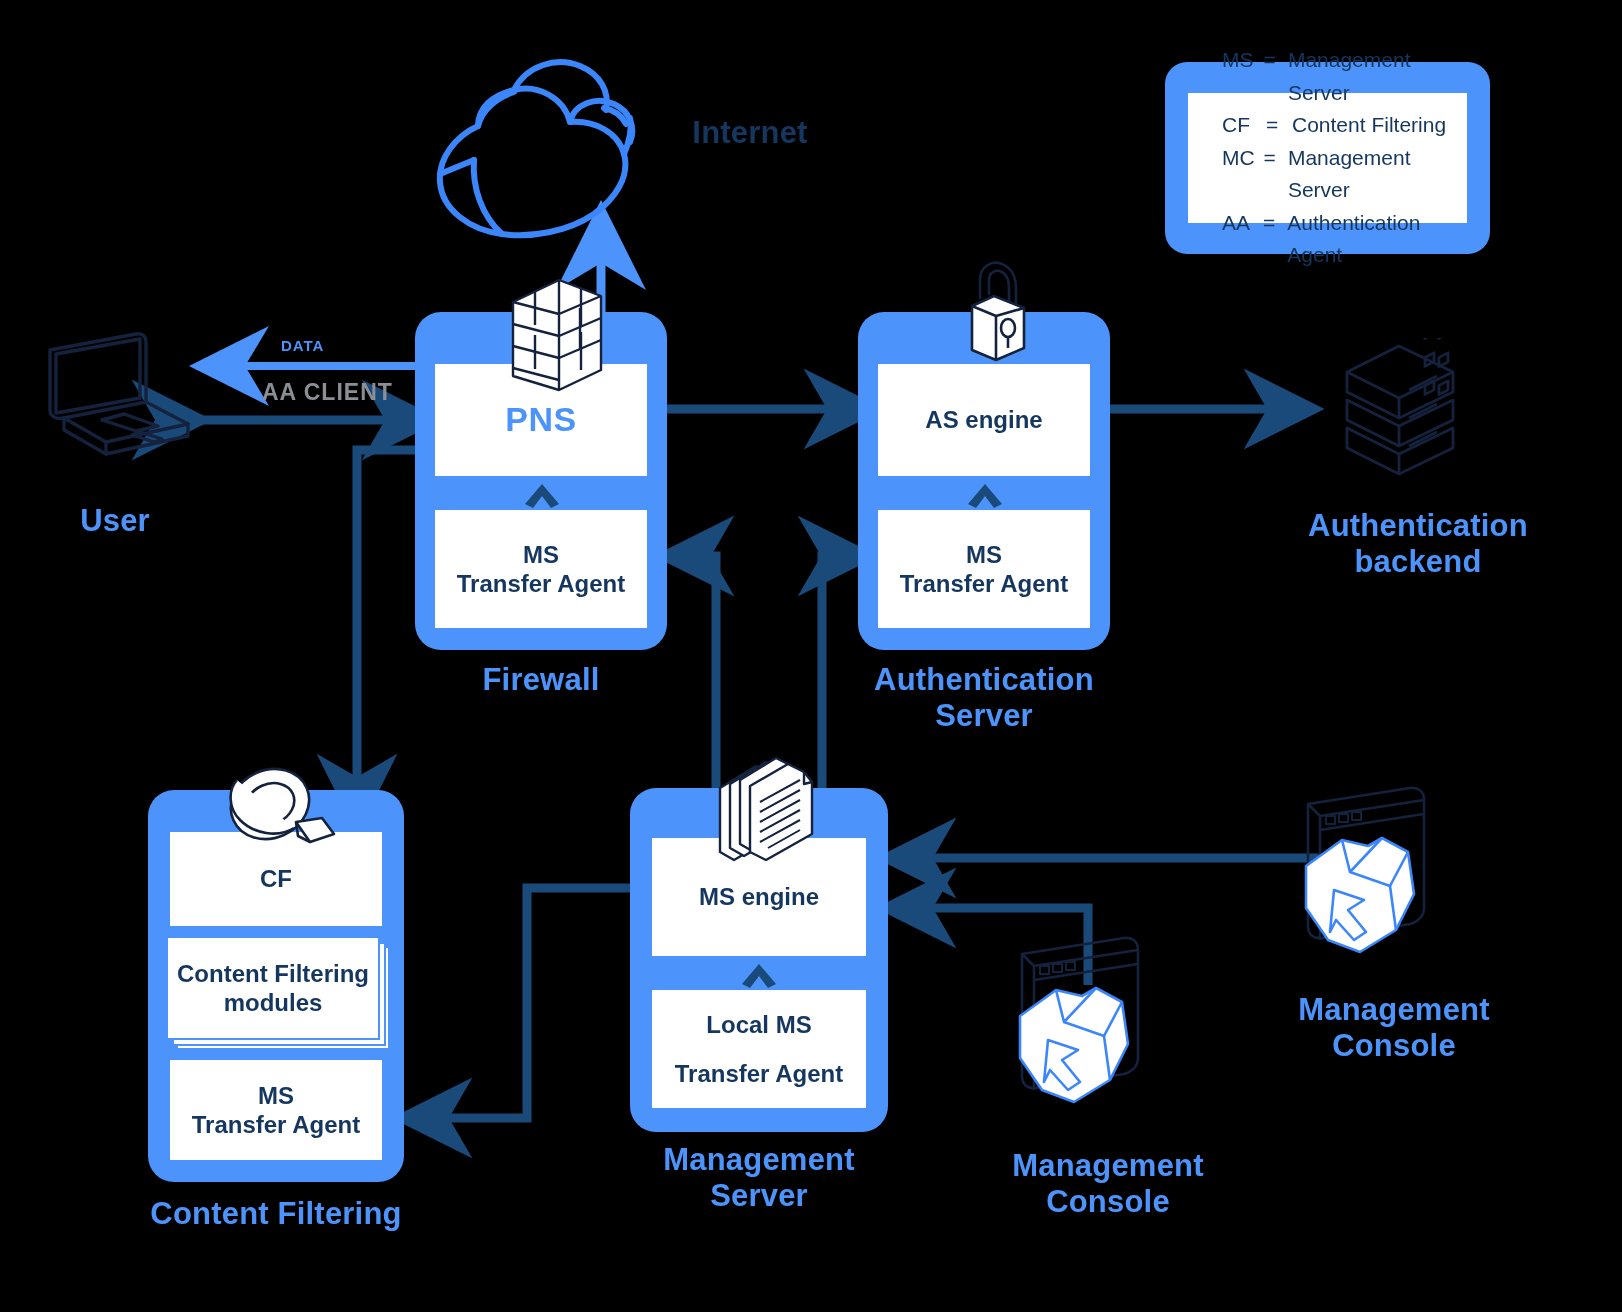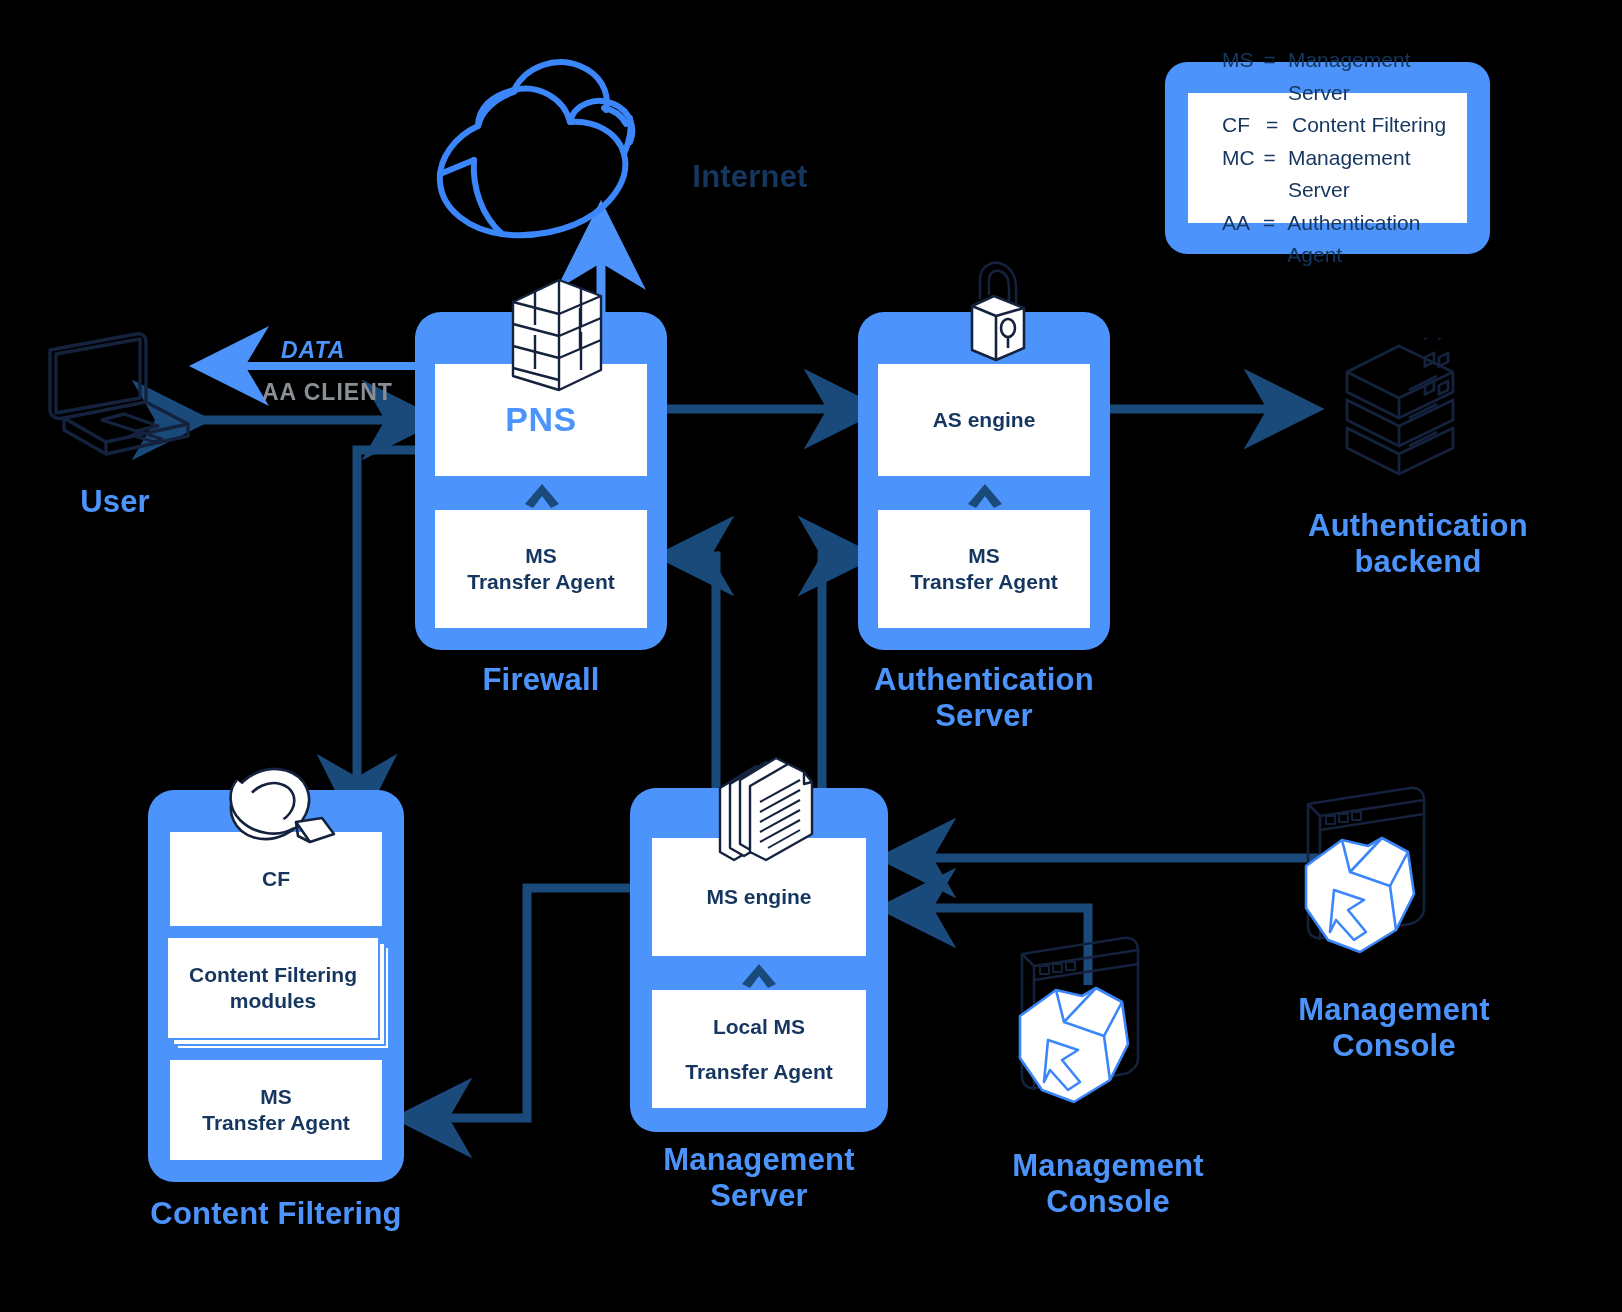--- a/index.html
+++ b/index.html
@@ -14,37 +14,37 @@
     display:flex;flex-direction:column;align-items:center;
     box-sizing:border-box;
   }
   .inner-box{
     background:#ffffff;box-sizing:border-box;
     display:flex;flex-direction:column;align-items:center;justify-content:center;
     text-align:left;color:#15365e;font-weight:bold;line-height:1.22;
     position:relative;
   }
   .inner-box.accent{color:#4c94fb;font-size:34px;letter-spacing:.5px;}
-  .inner-box.t-20{font-size:21px;}
+  .inner-box.t-20{font-size:24px;}
 
   
   .stacked{position:absolute;}
   .stacked .sheet{position:absolute;background:#fff;border:2px solid #4c94fb;box-sizing:border-box;}
 
   
   .caption{
     position:absolute;text-align:center;color:#4c94fb;
     font-weight:bold;line-height:1.16;letter-spacing:.2px;
   }
   .caption.navy{color:#15365e;}
   .caption.c-30{font-size:31px;}
 
   
   .edge-label{position:absolute;font-weight:bold;letter-spacing:1px;}
-  .edge-label.blue{color:#4c94fb;font-size:23px;font-style:italic;}
+  .edge-label.blue{color:#4c94fb;font-size:15px;}
   .edge-label.gray{color:#8a8f96;font-size:23px;}
 
   
   .legend{position:absolute;background:#4c94fb;border-radius:22px;
           display:flex;align-items:center;justify-content:center;}
   .legend-inner{background:#fff;width:calc(100% - 46px);height:calc(100% - 62px);
                 display:flex;flex-direction:column;justify-content:center;
                 padding:0 0 0 34px;box-sizing:border-box;}
   .legend-row{display:flex;color:#15365e;font-size:21px;line-height:1.55;}
   .legend-row .abbr{width:44px;display:inline-block;}
@@ -153,36 +153,36 @@
         <path d="M60 78 C64 62 78 50 96 44"></path>
         <path d="M96 42 C108 18 138 8 162 18 C182 26 192 44 188 62"></path>
         <path d="M152 74 C156 56 178 48 196 56 C212 63 218 80 212 94"></path>
         <path d="M206 106 C212 92 214 80 212 70"></path>
         <path d="M22 126 L56 112"></path>
         <path d="M56 112 C54 140 64 168 84 186"></path>
         <path d="M186 60 C196 62 204 68 208 76"></path>
       </g>
     </svg>
   </div>
-  <div class="caption navy c-30" style="left:640px;top:115px;width:220px;margin-top:44px;">Internet</div>
+  <div class="caption navy c-30" style="left:640px;top:115px;width:220px;">Internet</div>
 
   <div class="icon" style="left:36px;top:330px;width:180px;height:140px;">
     <svg width="180" height="140" viewBox="0 0 180 140">
       <g fill="none" stroke="#15223d" stroke-width="3.4" stroke-linejoin="round" stroke-linecap="round">
         <path d="M14 20 L100 4 C106 3 110 6 110 12 L110 72 L28 88 C20 90 14 86 14 80 Z"></path>
         <path d="M110 72 L152 94 L70 112 L28 88"></path>
         <path d="M70 112 L70 124 L152 106 L152 94"></path>
         <path d="M28 88 L28 100 L70 124"></path>
         <path d="M88 84 L122 96 L100 101 L66 90 Z"></path>
         <path d="M104 102 L126 109 L118 112 L96 105 Z"></path>
         <path d="M20 24 L104 9 L104 68 L20 83 Z"></path>
       </g>
     </svg>
   </div>
-  <div class="caption c-30" style="left:20px;top:484px;width:190px;">User</div>
+  <div class="caption c-30" style="left:20px;top:503px;width:190px;">User</div>
 
   <div class="edge-label blue" style="left:281px;top:337px;">DATA</div>
   <div class="edge-label gray" style="left:262px;top:379px;">AA CLIENT</div>
 
   <div class="container-box" style="left:415px;top:312px;width:252px;height:338px;">
     <div class="inner-box accent" style="position:absolute;left:20px;top:52px;width:212px;height:112px;">
       <span>PNS</span>
     </div>
 
     <svg style="position:absolute;left:108px;top:170px;" width="38" height="28" viewBox="0 0 38 28">

